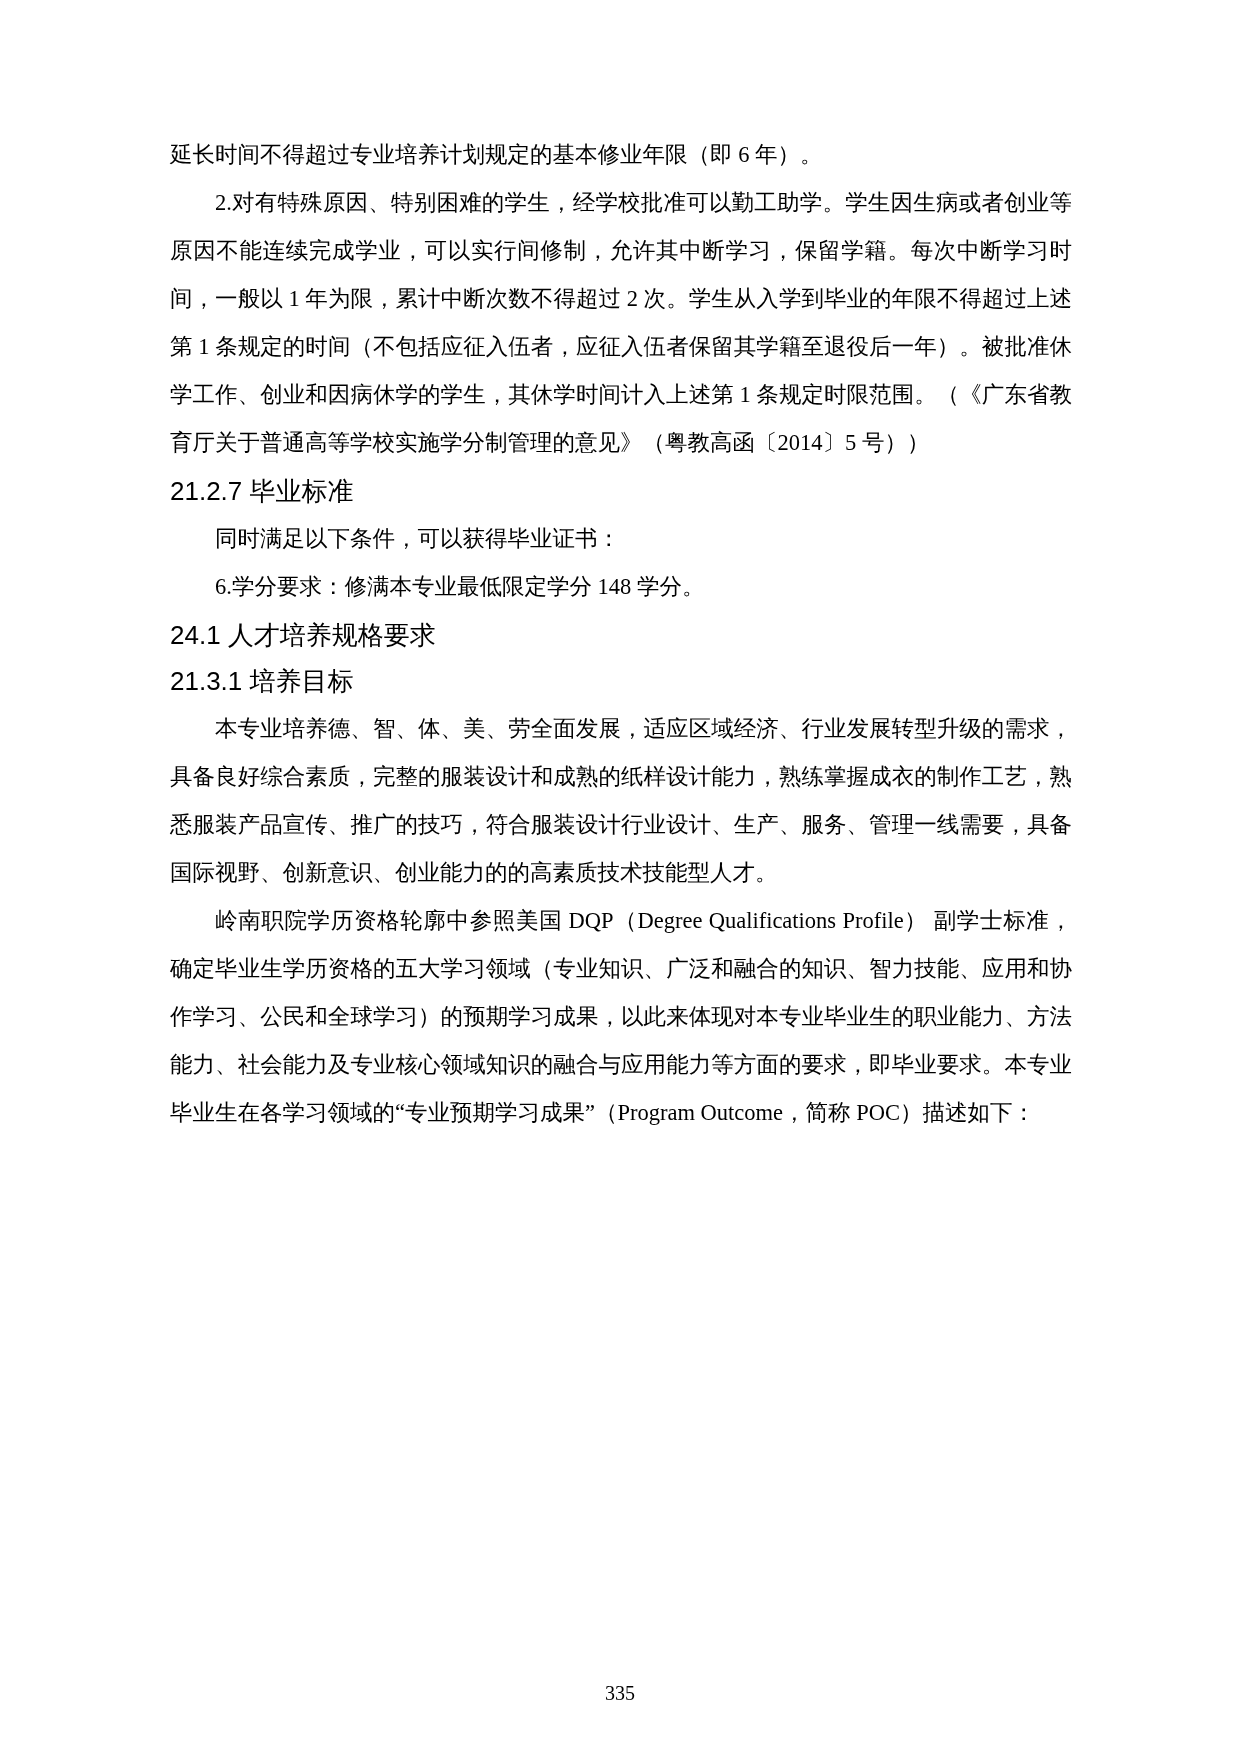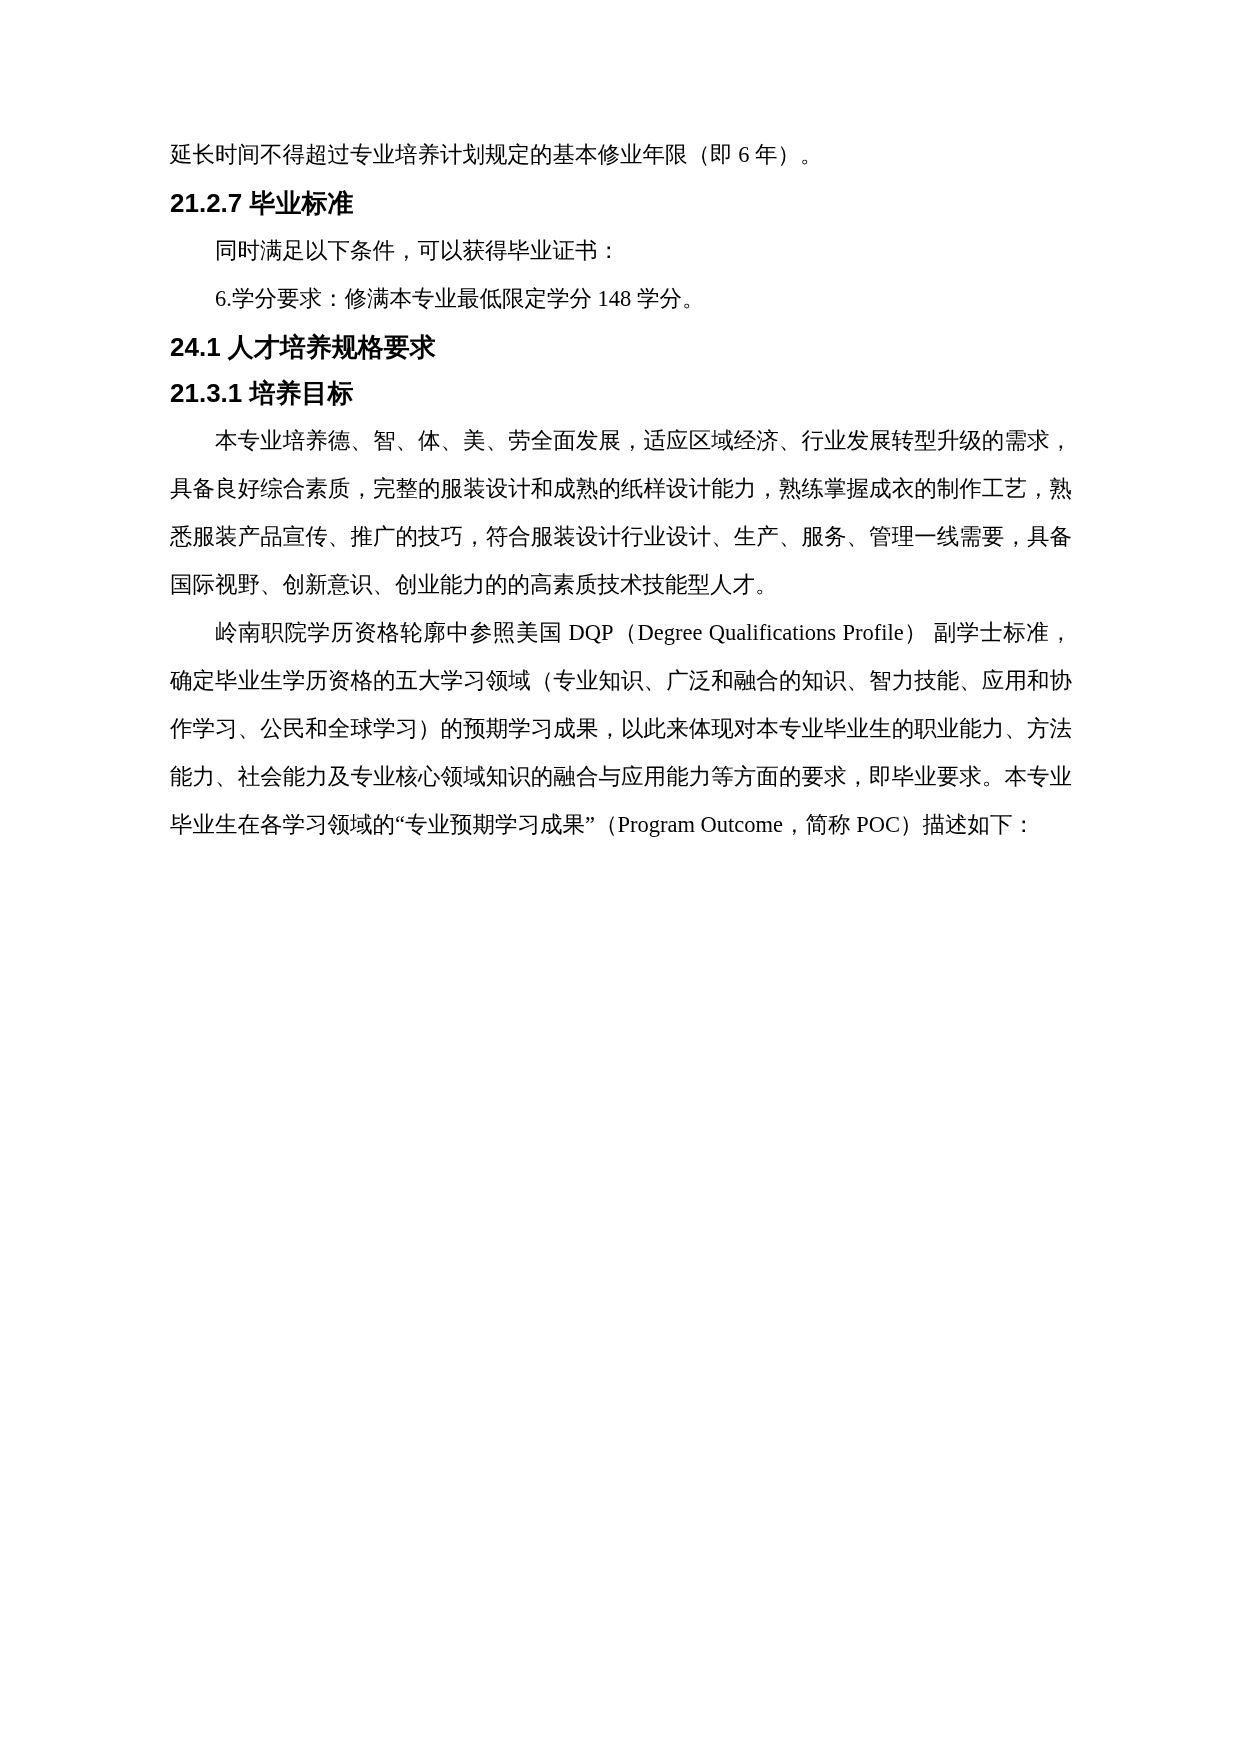--- a/index.html
+++ b/index.html
@@ -23,21 +23,21 @@
     font-size: 22.5px;
     line-height: 48px;
     text-align: justify;
     margin: 0;
   }
   .body-text.indent {
     text-indent: 2em;
   }
   .heading {
     font-family: "Liberation Sans", "DejaVu Sans", sans-serif;
-    font-weight: bold;
+    font-weight: normal;
     font-size: 26px;
     line-height: 44px;
     margin: 2px 0 2px 0;
     text-align: left;
   }
   .page-number {
     position: absolute;
     bottom: 48px;
     left: 0;
     width: 100%;
@@ -46,31 +46,33 @@
     font-family: "Liberation Serif", "DejaVu Serif", serif;
   }
 </style>
 </head>
 <body>
 
 <div class="page">
 
   <p class="body-text">延长时间不得超过专业培养计划规定的基本修业年限（即 6 年）。</p>
 
+  <p class="body-text indent">2.对有特殊原因、特别困难的学生，经学校批准可以勤工助学。学生因生病或者创业等原因不能连续完成学业，可以实行间修制，允许其中断学习，保留学籍。每次中断学习时间，一般以 1 年为限，累计中断次数不得超过 2 次。学生从入学到毕业的年限不得超过上述第 1 条规定的时间（不包括应征入伍者，应征入伍者保留其学籍至退役后一年）。被批准休学工作、创业和因病休学的学生，其休学时间计入上述第 1 条规定时限范围。（《广东省教育厅关于普通高等学校实施学分制管理的意见》（粤教高函〔2014〕5 号））</p>
 
   <h3 class="heading">21.2.7 毕业标准</h3>
 
   <p class="body-text indent">同时满足以下条件，可以获得毕业证书：</p>
 
   <p class="body-text indent">6.学分要求：修满本专业最低限定学分 148 学分。</p>
 
 
   <h2 class="heading">24.1 人才培养规格要求</h2>
 
   <h3 class="heading">21.3.1 培养目标</h3>
 
   <p class="body-text indent">本专业培养德、智、体、美、劳全面发展，适应区域经济、行业发展转型升级的需求，具备良好综合素质，完整的服装设计和成熟的纸样设计能力，熟练掌握成衣的制作工艺，熟悉服装产品宣传、推广的技巧，符合服装设计行业设计、生产、服务、管理一线需要，具备国际视野、创新意识、创业能力的的高素质技术技能型人才。</p>
 
 
   <p class="body-text indent">岭南职院学历资格轮廓中参照美国 DQP（Degree Qualifications Profile） 副学士标准，确定毕业生学历资格的五大学习领域（专业知识、广泛和融合的知识、智力技能、应用和协作学习、公民和全球学习）的预期学习成果，以此来体现对本专业毕业生的职业能力、方法能力、社会能力及专业核心领域知识的融合与应用能力等方面的要求，即毕业要求。本专业毕业生在各学习领域的“专业预期学习成果”（Program Outcome，简称 POC）描述如下：</p>
 
+  <div class="page-number">335</div>
 
 </div>
 
 </body></html>

